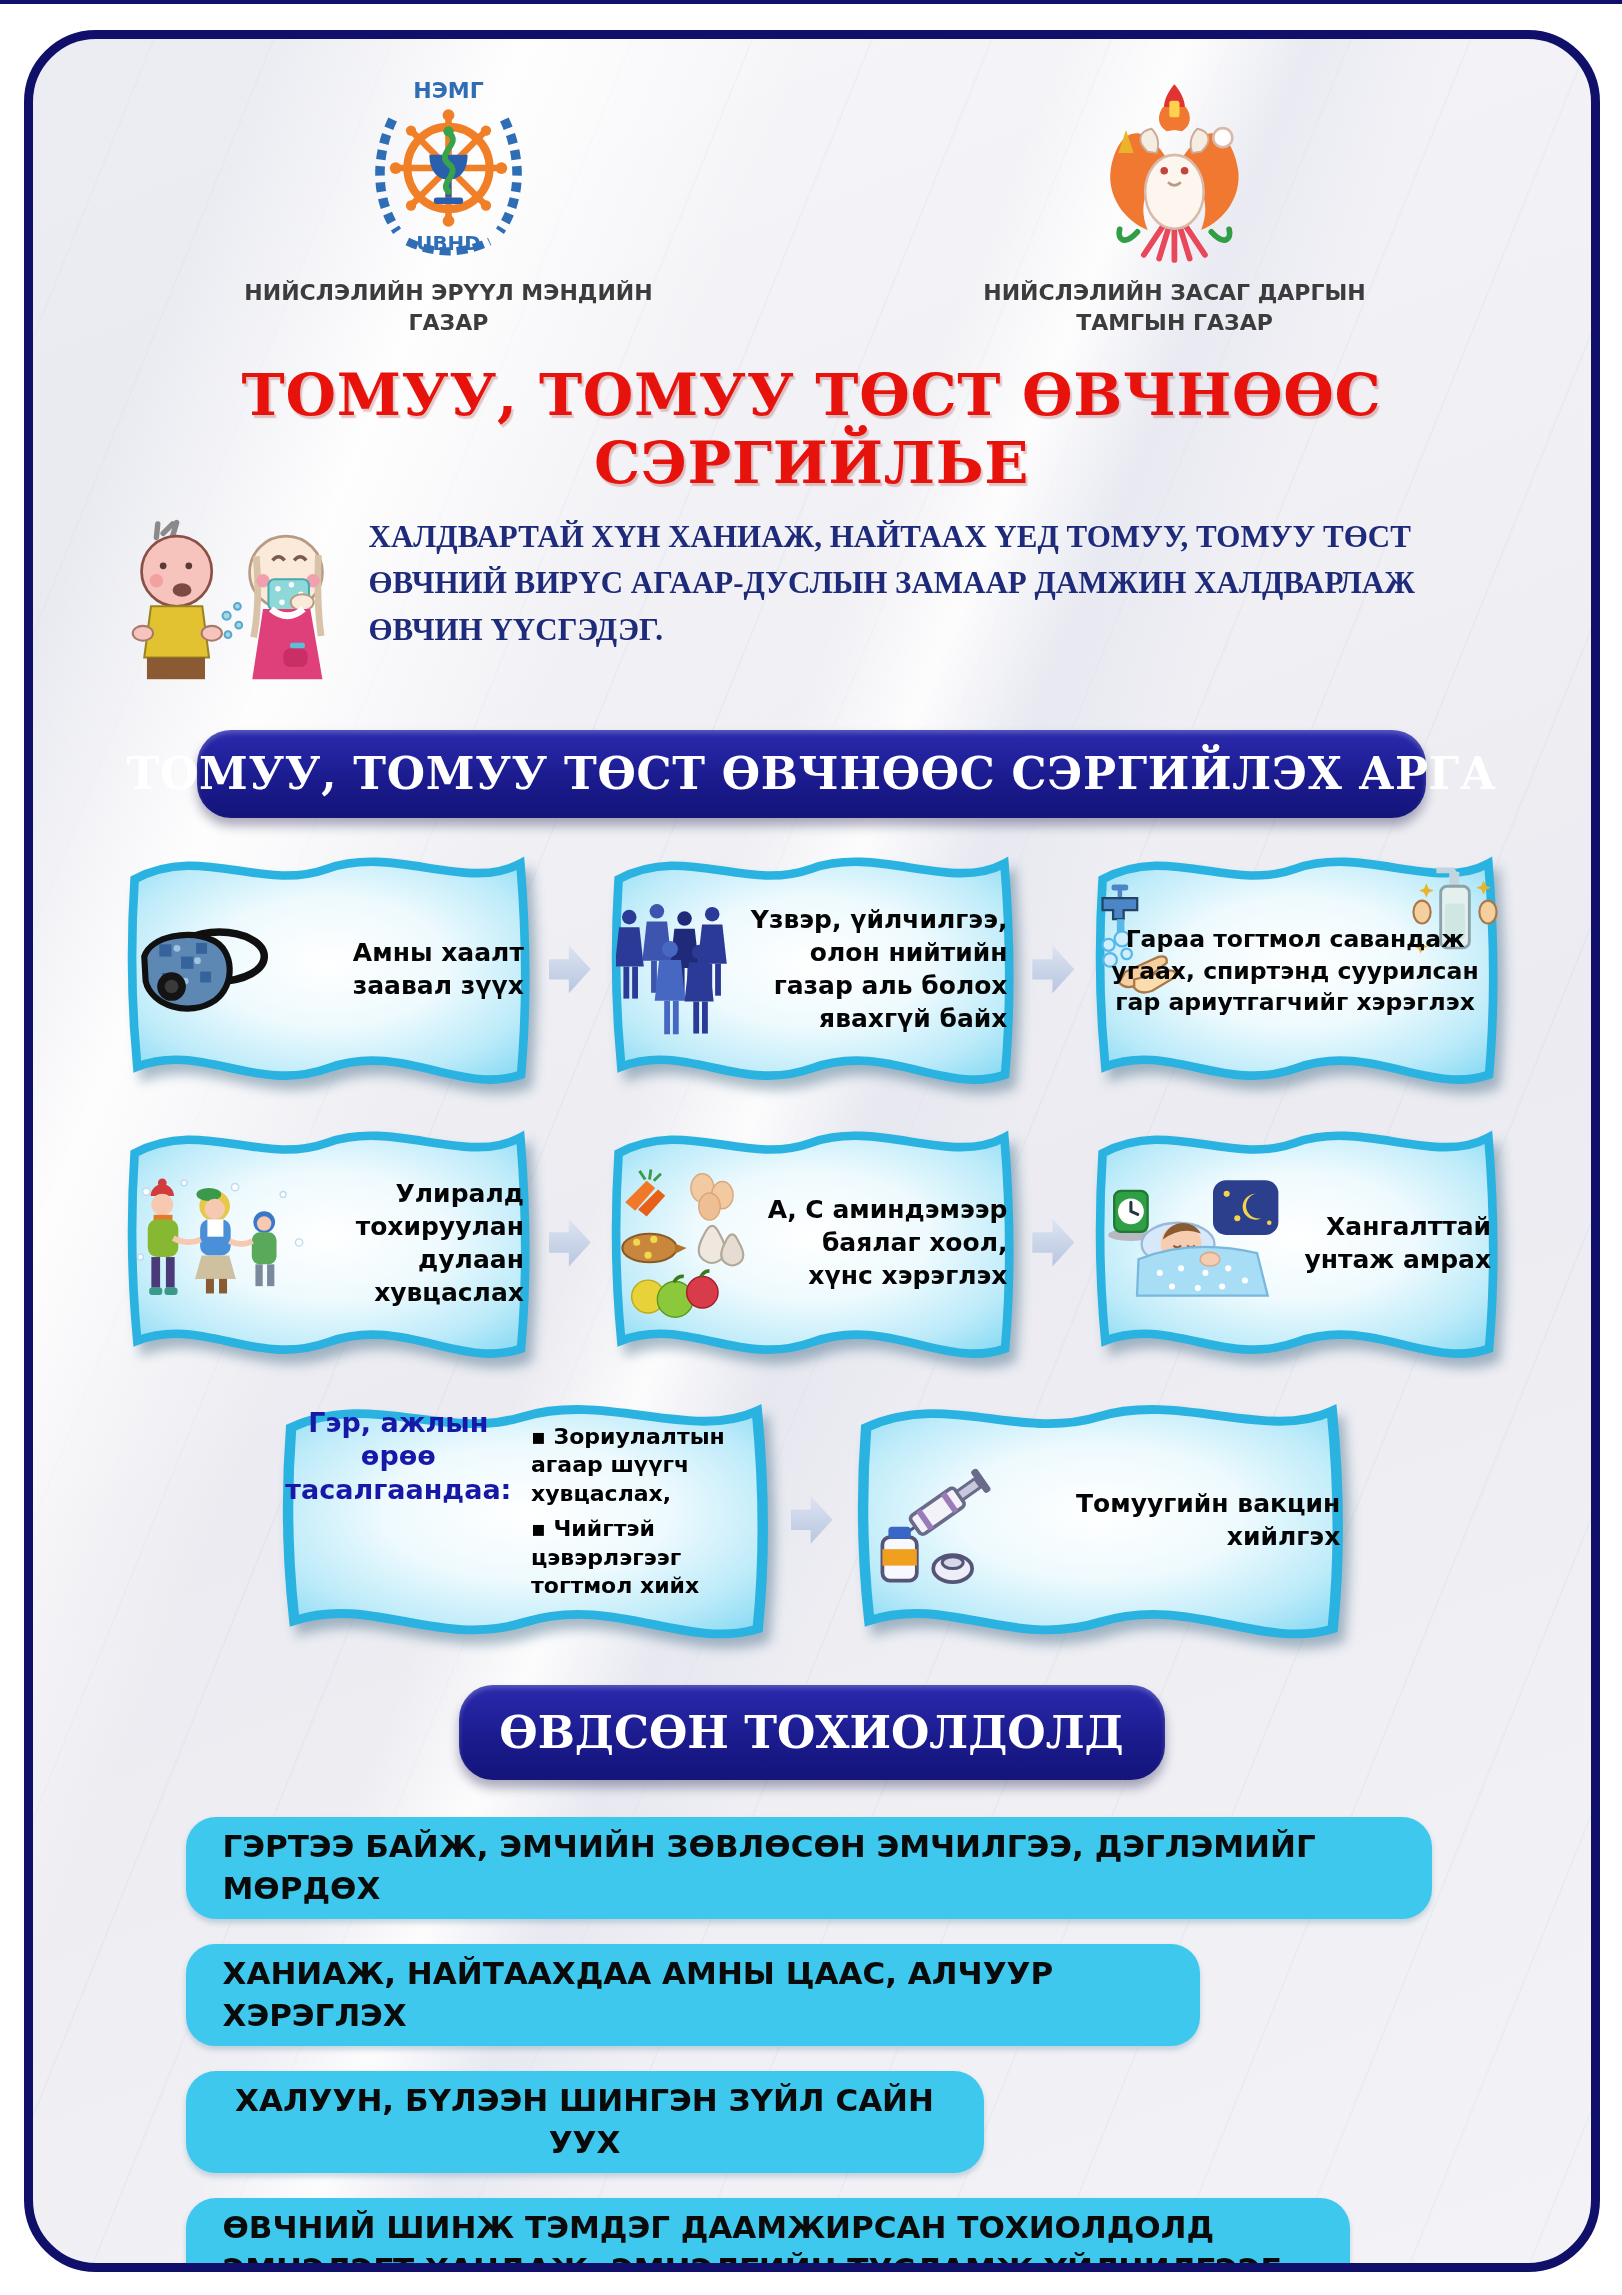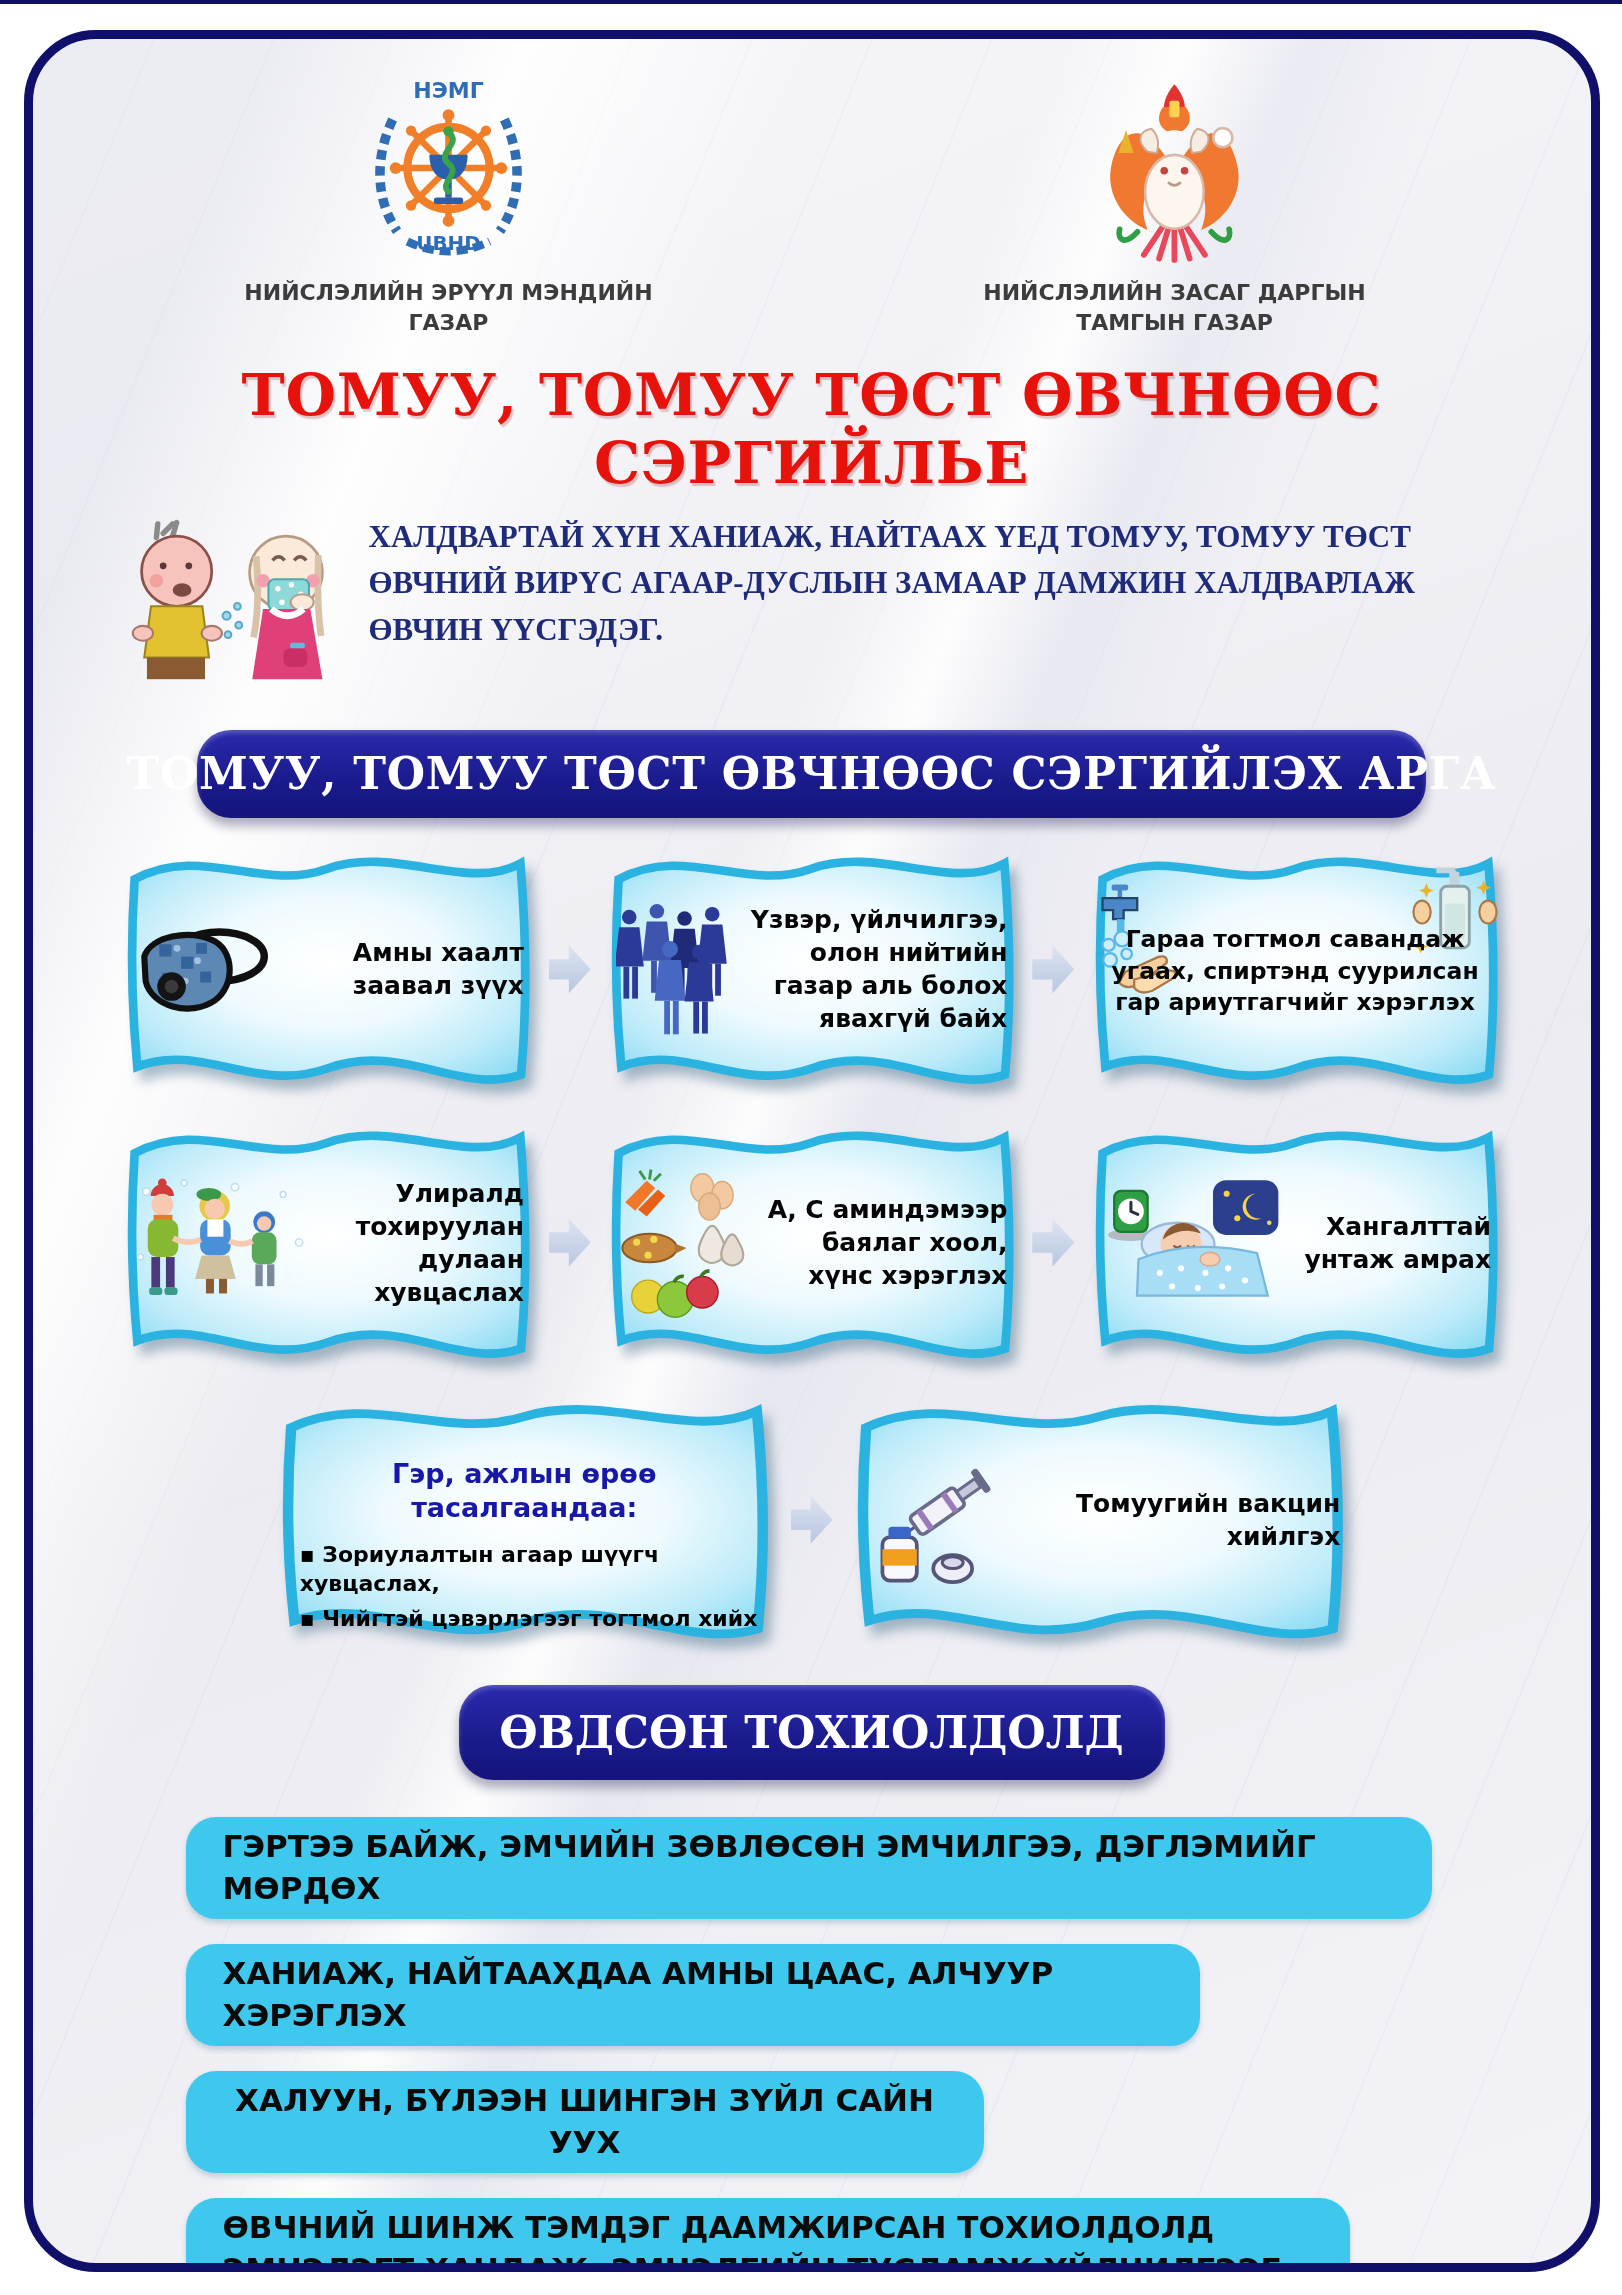--- a/index.html
+++ b/index.html
@@ -43,21 +43,21 @@
   .card-inner{position:absolute;inset:22px 23.5px;display:flex;align-items:center;gap:10.5px;}
   .cicon{flex:none;}
   .ctext{flex:1;font-size:25px;font-weight:bold;line-height:1.32;color:#050505;text-align:right;}
   .arrow{width:42px;height:60px;margin:0 1.3px;flex:none;
     background:linear-gradient(180deg,#e2e8f4,#b3c2dd);
     clip-path:polygon(0 33%,48% 33%,48% 10%,100% 50%,48% 90%,48% 67%,0 67%);}
   .c3a{position:absolute;left:19.6px;top:43px;width:98px;}
   .c3b{position:absolute;right:17px;top:22px;width:86px;}
   .c3text{position:absolute;inset:26px 29px 22px;display:flex;align-items:center;justify-content:center;
     font-size:23.5px;font-weight:bold;line-height:1.35;color:#050505;text-align:center;}
-  .c7{flex-direction:column;justify-content:flex-end;align-items:stretch;gap:0;}
+  .c7{justify-content:flex-start;align-items:stretch;gap:0;}
   .c7h{font-size:27px;font-weight:bold;color:#1717a8;text-align:center;line-height:1.25;}
   .c7ul{margin:10.5px 0 0 17px;padding:0;list-style:none;font-size:22px;font-weight:bold;line-height:1.3;color:#000;}
   .c7ul li{margin-top:6.5px;}
   .c7ul li::before{content:"▪ ";}
   
   .bars{margin:37px 0 0 114px;}
   .bar{background:#3fc8ed;border-radius:30px;display:flex;align-items:center;
     padding:9.2px 37px;font-size:31px;font-weight:bold;color:#0a0a0a;margin-bottom:25px;
     box-sizing:border-box;box-shadow:0 3.9px 5.2px rgba(60,120,150,.25);line-height:1.35;}
   .bar-1{width:1246px;}

